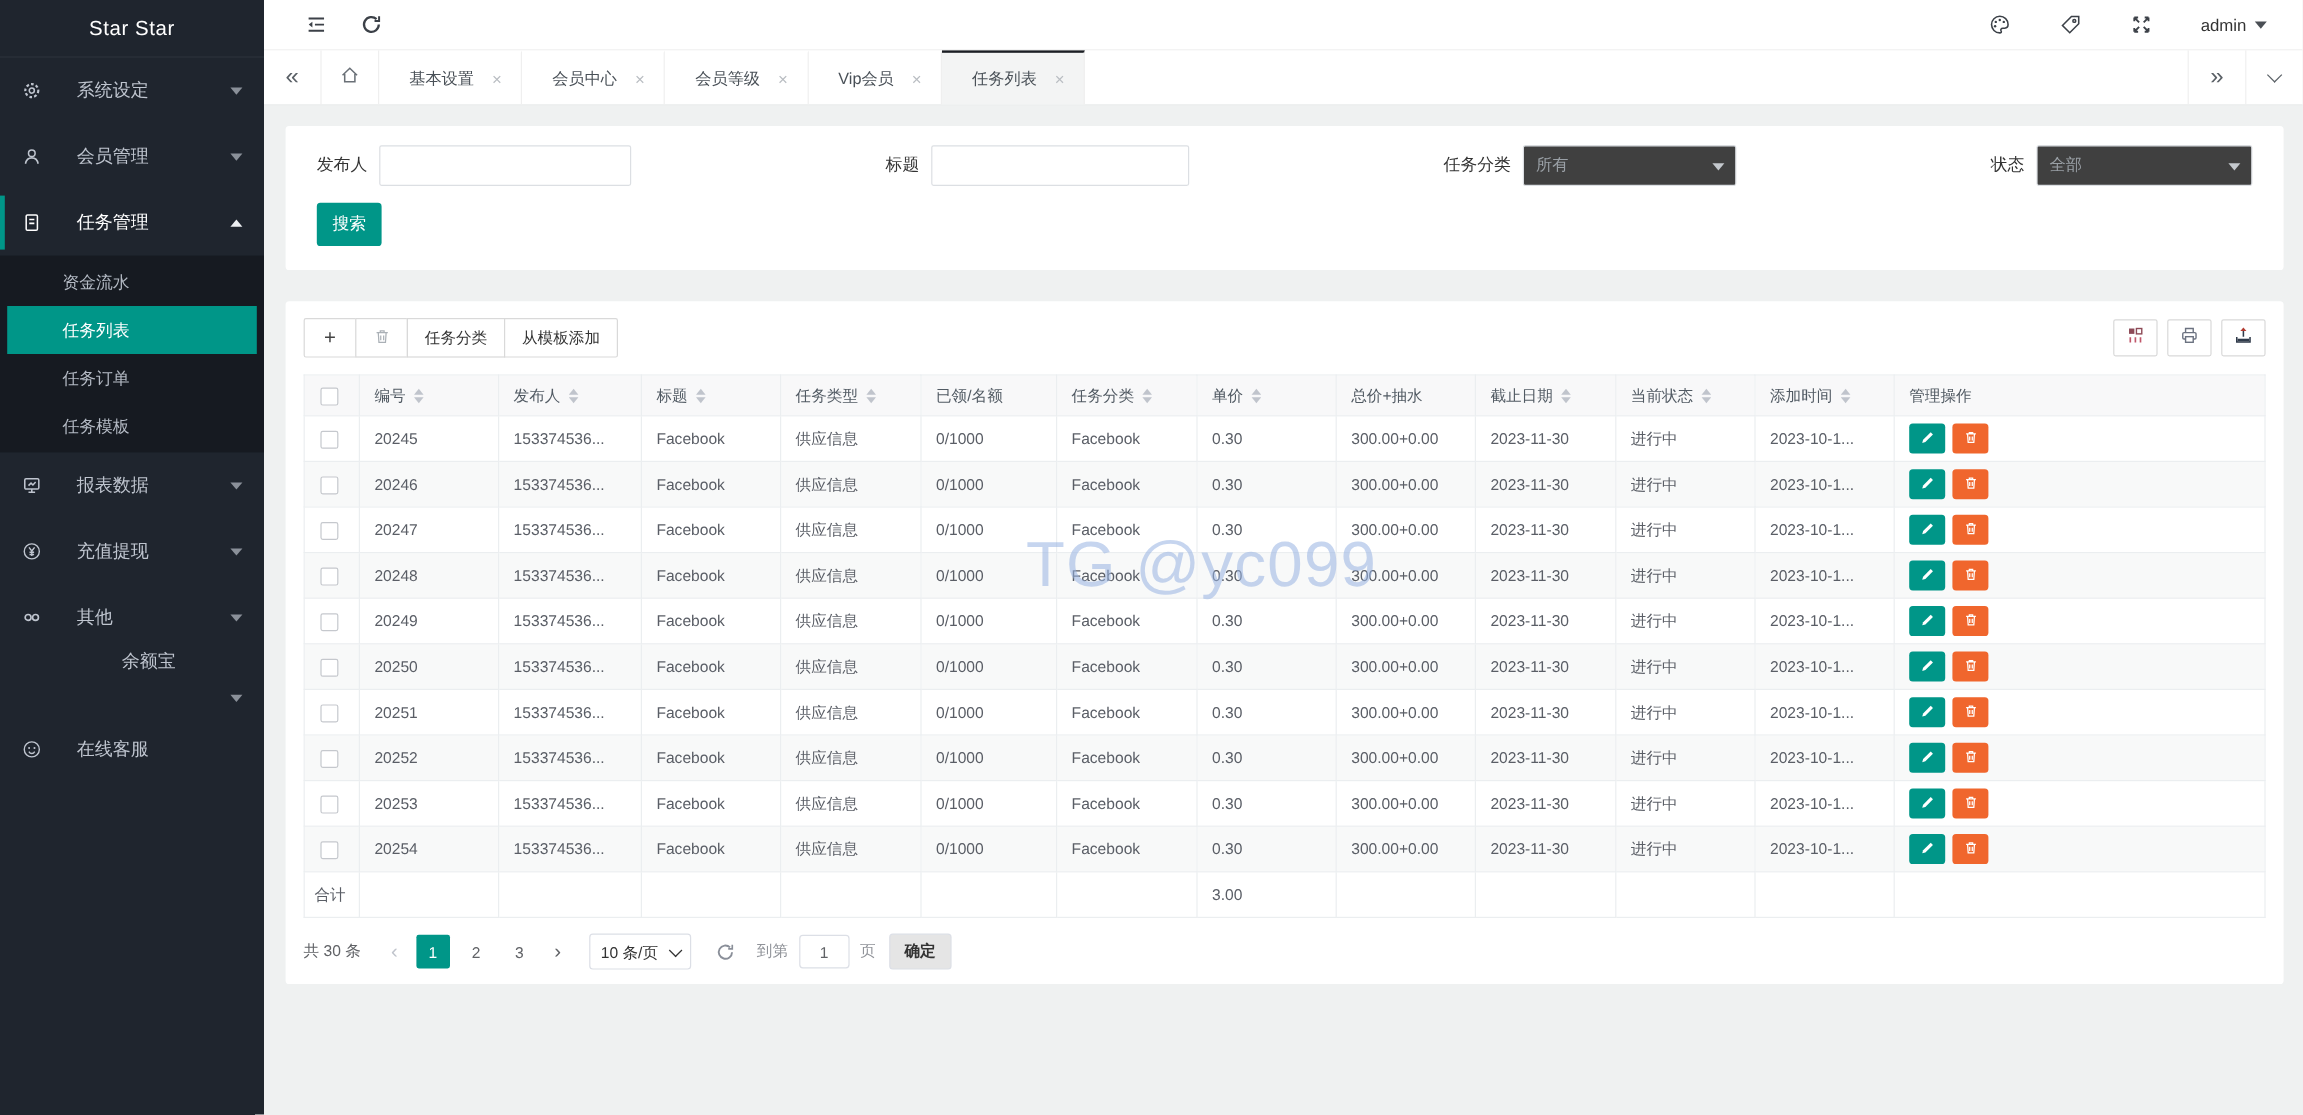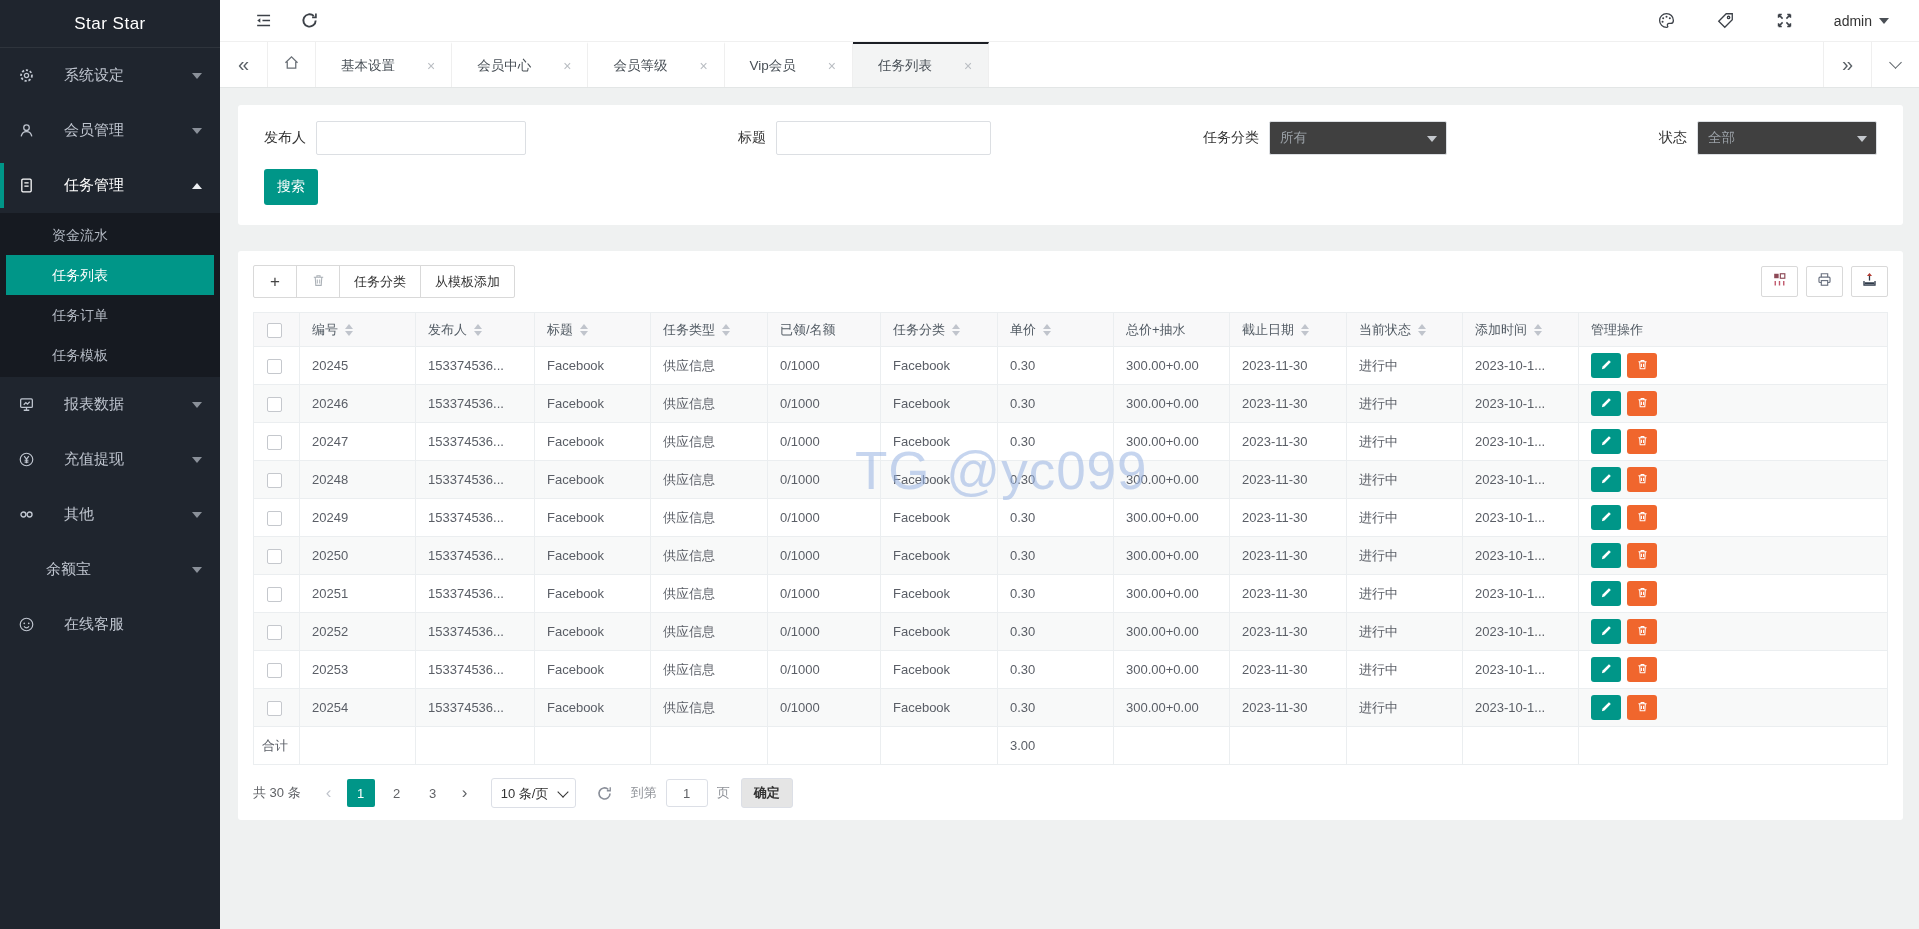--- a/index.html
+++ b/index.html
@@ -4,21 +4,21 @@
 <style>
   html,body{margin:0;padding:0;background:#eff1f1;}
   *{box-sizing:border-box;}
   .app{width:1919px;height:929px;display:flex;font-family:"Liberation Sans","DejaVu Sans",sans-serif;overflow:hidden;background:#eff1f1;}
   
   .sidebar{width:220px;min-width:220px;height:100%;background:#1f252e;color:#bfc5cf;display:flex;flex-direction:column;}
   .brand{height:48px;line-height:48px;text-align:center;color:#fff;font-size:17px;letter-spacing:.5px;border-bottom:1px solid rgba(255,255,255,.07);}
   .sgroup{height:55px;display:flex;align-items:center;padding:0 18px;font-size:15px;cursor:pointer;position:relative;gap:18px;}
   .sgroup .icon{width:17px;height:17px;margin-right:11px;display:inline-flex;}
   .sgroup .icon svg{width:17px;height:17px;}
-  .sgroup.noicon{padding-left:46px;}
+  .sgroup.noicon{padding-left:46px;flex-direction:column;}
   .sgroup.active{color:#fff;}
   .sgroup.active::before{content:"";position:absolute;left:0;top:5px;bottom:5px;width:4px;background:#009688;}
   .caret{margin-left:auto;width:0;height:0;border-left:5px solid transparent;border-right:5px solid transparent;}
   .caret.down{border-top:6px solid #8a9099;}
   .caret.up{border-bottom:6px solid #eceef1;}
   .submenu{background:#161a21;padding:2px 6px;}
   .subitem{height:40px;line-height:40px;padding-left:46px;font-size:14px;color:#b4bac4;cursor:pointer;}
   .subitem.selected{background:#009688;color:#fff;}
   
   .main{flex:1;display:flex;flex-direction:column;min-width:0;}
@@ -27,21 +27,21 @@
   .tb-icon svg{width:19px;height:19px;}
   .tb-right{margin-left:auto;display:flex;align-items:center;gap:40px;}
   .user-menu{display:flex;align-items:center;gap:7px;cursor:pointer;font-size:14px;color:#333;}
   .user-caret{width:0;height:0;border-left:5px solid transparent;border-right:5px solid transparent;border-top:6px solid #4a4f55;}
   
   .tabbar{height:46px;background:#fff;border-bottom:1px solid #e3e6e6;display:flex;align-items:stretch;}
   .tab-ctl{width:48px;display:flex;align-items:center;justify-content:center;border-right:1px solid #efefef;color:#5a6066;font-size:20px;cursor:pointer;}
   .tab-ctl.rb{border-right:none;border-left:1px solid #efefef;}
   .tab-home{width:48px;display:flex;align-items:center;justify-content:center;border-right:1px solid #efefef;color:#6a7077;cursor:pointer;}
   .tab-home svg{width:17px;height:17px;}
-  .tab{display:flex;align-items:center;padding:0 16px 0 25px;border-right:1px solid #efefef;font-size:13.5px;color:#495057;gap:32px;cursor:pointer;border-top:2px solid transparent;}
+  .tab{display:flex;align-items:center;padding:0 16px 0 25px;border-right:1px solid #efefef;font-size:13.5px;color:#495057;gap:15px;cursor:pointer;border-top:2px solid transparent;}
   .tab .x{color:#b9bdc2;font-size:14px;}
   .tab.active{background:#f3f4f4;border-top:2px solid #1b1e24;}
   .tab-spacer{flex:1;}
   .chev-down{width:9px;height:9px;border-right:1.6px solid #5a6066;border-bottom:1.6px solid #5a6066;transform:rotate(45deg);margin-top:-4px;}
   
   .content{flex:1;background:#eff1f1;padding:17px 16px 0 18px;position:relative;overflow:hidden;}
   .card{background:#fff;border-radius:3px;}
   .filter-card{padding:16px 26px 20px 26px;}
   .filter-row{display:flex;justify-content:space-between;align-items:center;}
   .fgroup{display:flex;align-items:center;gap:10px;}

